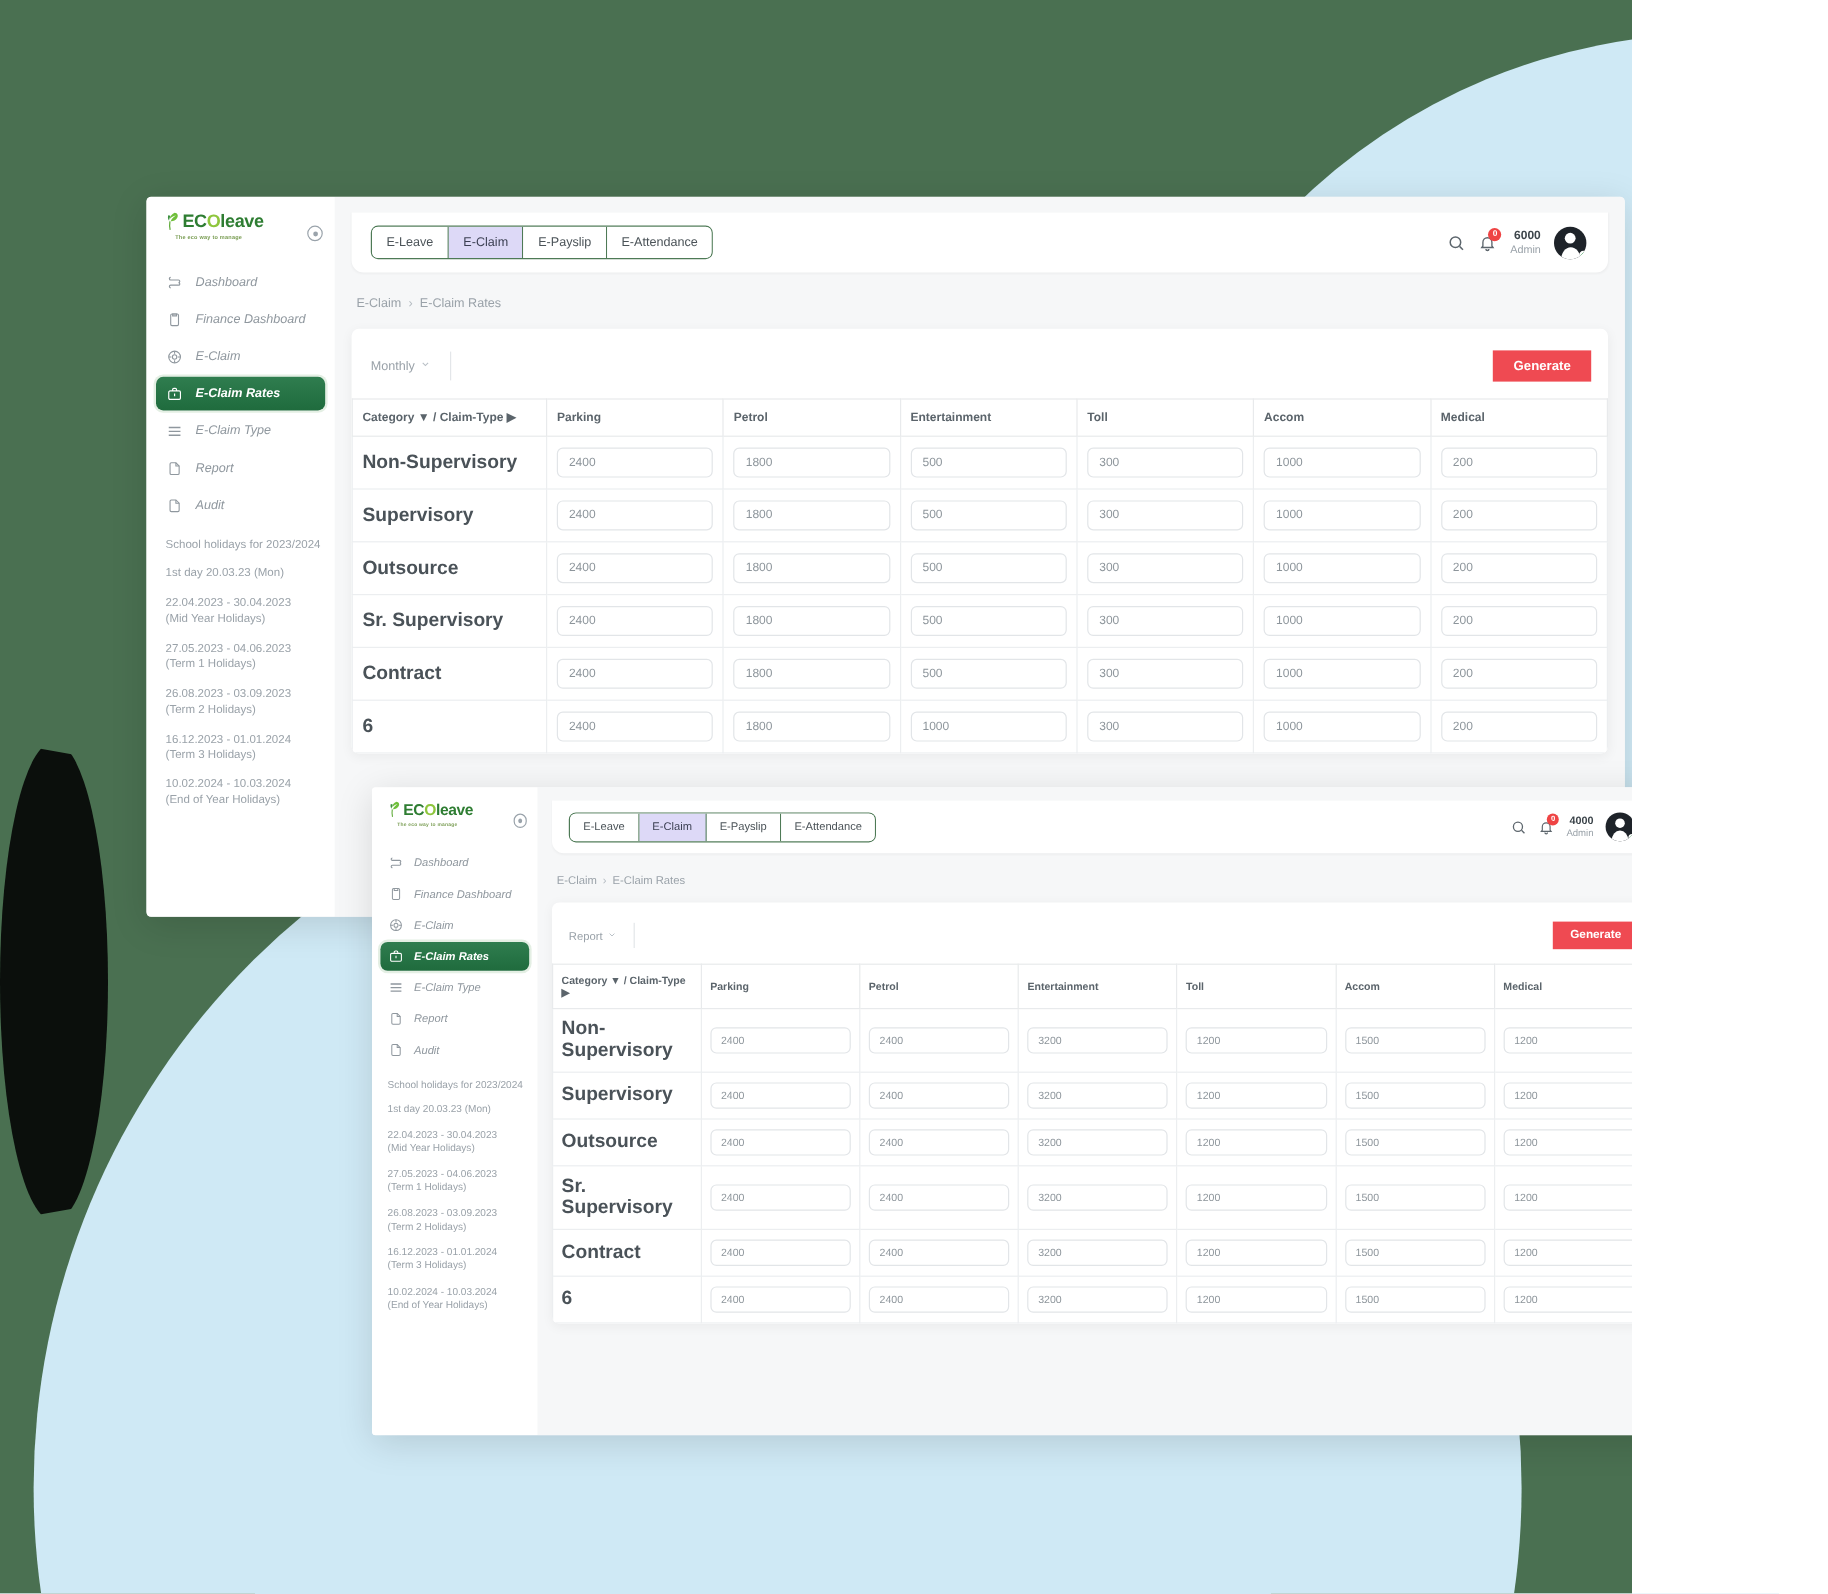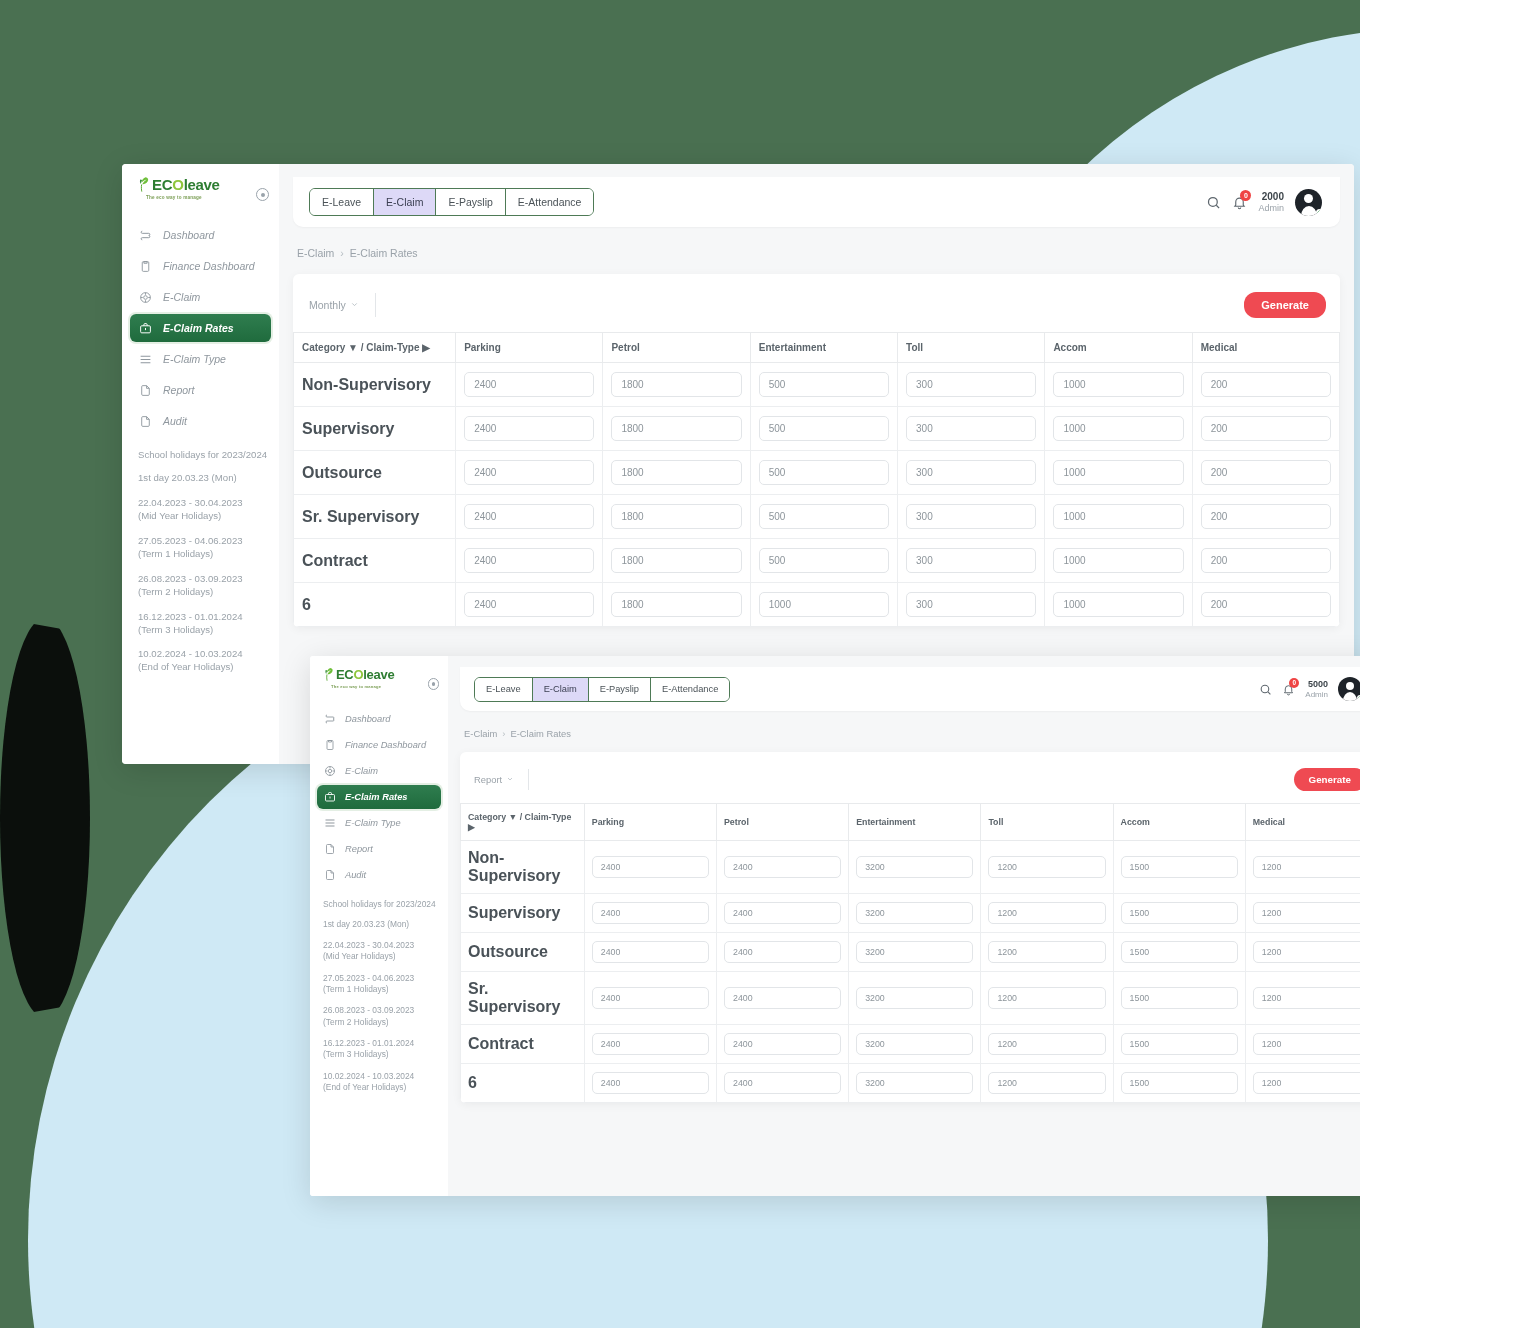--- a/index.html
+++ b/index.html
@@ -139,21 +139,21 @@
   .breadcrumb .sep { color: #b6bdc3; }
 
   
   .card { background: #ffffff; border-radius: 6px; box-shadow: 0 2px 10px rgba(0,0,0,0.05); overflow: hidden; }
   .card-toolbar { display: flex; align-items: center; justify-content: space-between; }
   .period-select { display: flex; align-items: center; color: #9aa2a9; cursor: pointer; }
   .period-select .chev { color: #b8bfc5; }
   .vline { background: #e3e6e9; }
   .btn-generate {
     background: #ef4a52; color: #fff; border: none;
-    border-radius: 12px; font-weight: 700; cursor: pointer;
+    border-radius: 0; font-weight: 700; cursor: pointer;
     display:flex; align-items:center; justify-content:center;
   }
 
   
   table.rates { width: 100%; border-collapse: collapse; table-layout: fixed; }
   table.rates th {
     color: #5b646b; font-weight: 600;
     border-top: 1px solid #e8eaec;
     border-bottom: 1px solid #e8eaec;
     border-right: 1px solid #e8eaec;
@@ -374,21 +374,21 @@
               </svg>
           </span>
           <span class="icon-btn">
             <svg width="15" height="15" viewBox="0 0 24 24" fill="none" stroke="currentColor" stroke-width="1.8">
                 <path d="M18 16v-5a6 6 0 1 0-12 0v5l-1.5 2h15z"></path>
                 <path d="M10 20a2 2 0 0 0 4 0"></path>
               </svg>
             <span class="badge">0</span>
           </span>
           <div class="userinfo">
-            <div class="uid">2000</div>
+            <div class="uid">6000</div>
             <div class="urole">Admin</div>
           </div>
           <div class="avatar">
             <span class="head"></span>
               <span class="body"></span>
             <span class="online-dot"></span>
           </div>
         </div>
       </div>
 
@@ -607,21 +607,21 @@
               </svg>
           </span>
           <span class="icon-btn">
             <svg width="13" height="13" viewBox="0 0 24 24" fill="none" stroke="currentColor" stroke-width="1.8">
                 <path d="M18 16v-5a6 6 0 1 0-12 0v5l-1.5 2h15z"></path>
                 <path d="M10 20a2 2 0 0 0 4 0"></path>
               </svg>
             <span class="badge">0</span>
           </span>
           <div class="userinfo">
-            <div class="uid">5000</div>
+            <div class="uid">4000</div>
             <div class="urole">Admin</div>
           </div>
           <div class="avatar">
             <span class="head"></span>
               <span class="body"></span>
             <span class="online-dot"></span>
           </div>
         </div>
       </div>
 

